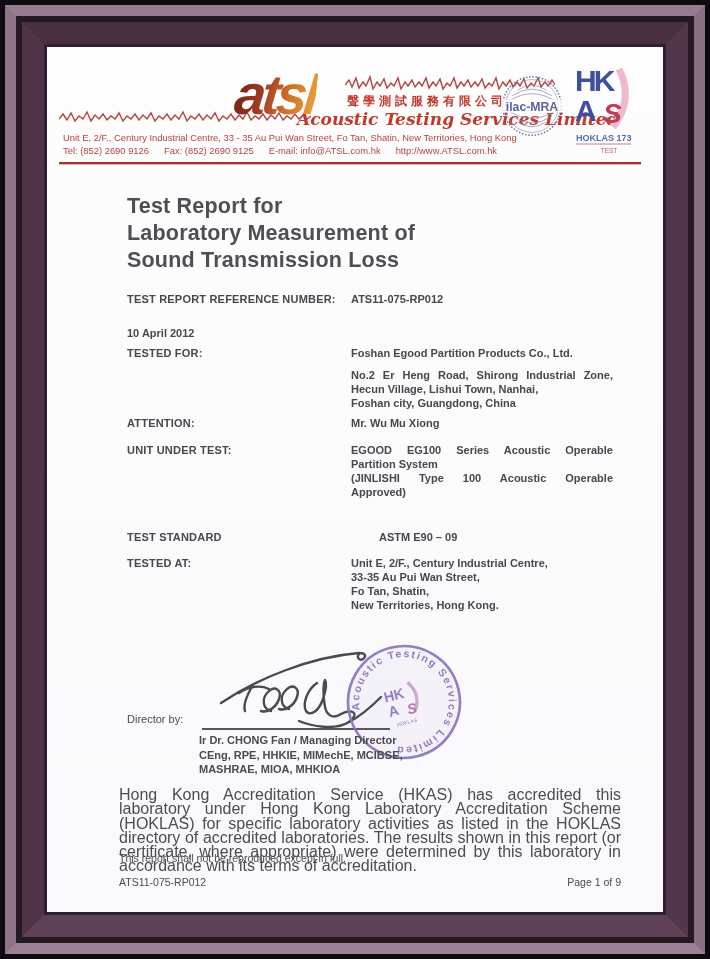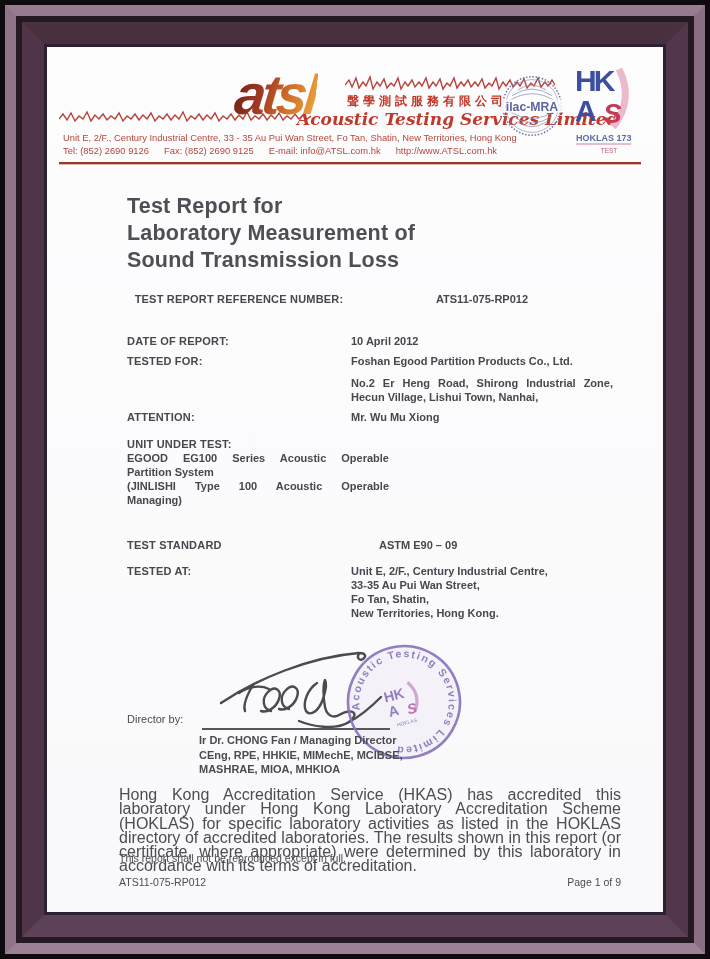--- a/index.html
+++ b/index.html
@@ -35,22 +35,22 @@
 
   
   .title{position:absolute;left:80px;top:146px;font-size:21.5px;font-weight:bold;line-height:27px;color:#4e4e55;letter-spacing:.2px;}
 
   
   .fields{position:absolute;left:80px;top:245px;width:488px;font-size:11px;font-weight:bold;line-height:14px;}
   .field-row{display:flex;}
   .f-label{width:224px;flex-shrink:0;letter-spacing:.2px;}
   .f-value{width:262px;}
   .f-value .just{text-align:justify;text-align-last:justify;}
-  .mb16{margin-bottom:28px;text-align:center;} .mb6{margin-bottom:6px;} .mb8{margin-bottom:8px;}
-  .mb13{margin-bottom:13px;} .mb31{margin-bottom:31px;flex-direction:column;} .mb12{margin-bottom:12px;gap:28px;}
+  .mb16{margin-bottom:20px;} .mb6{margin-bottom:6px;} .mb8{margin-bottom:8px;}
+  .mb13{margin-bottom:13px;} .mb31{margin-bottom:31px;} .mb12{margin-bottom:12px;gap:28px;}
 
   
   .approved-label{position:absolute;left:80px;top:666px;font-size:11px;color:#4a4a50;}
   .signature{position:absolute;left:166px;top:594px;width:182px;height:90px;}
   .sig-line{position:absolute;left:155px;top:681px;width:188px;border-bottom:2px solid #55555a;}
   .approver{position:absolute;left:152px;top:686px;font-size:11px;font-weight:600;line-height:14.5px;color:#4a4a50;}
   .stamp{position:absolute;left:296px;top:594px;width:122px;height:122px;opacity:.92;}
 
   
   .accreditation{position:absolute;left:72px;top:741px;width:502px;font-size:16px;line-height:14.3px;
@@ -124,49 +124,49 @@
   </div>
 
   <div class="fields">
 
     <div class="field-row mb16">
       <div class="f-label">TEST REPORT REFERENCE NUMBER:</div>
       <div class="f-value">ATS11-075-RP012</div>
     </div>
 
     <div class="field-row mb6">
-      <div class="f-label">DATE OF REPORT:</div>
       <div class="f-value">10 April 2012</div>
     </div>
 
     <div class="field-row mb8">
       <div class="f-label">TESTED FOR:</div>
       <div class="f-value">Foshan Egood Partition Products Co., Ltd.</div>
     </div>
 
     <div class="field-row mb6">
       <div class="f-label"></div>
       <div class="f-value">
         <div class="just">No.2 Er Heng Road, Shirong Industrial Zone,</div>
         <div>Hecun Village, Lishui Town, Nanhai,</div>
+        <div>Foshan city, Guangdong, China</div>
       </div>
     </div>
 
     <div class="field-row mb13">
       <div class="f-label">ATTENTION:</div>
       <div class="f-value">Mr. Wu Mu Xiong</div>
     </div>
 
     <div class="field-row mb31">
       <div class="f-label">UNIT UNDER TEST:</div>
       <div class="f-value">
         <div class="just">EGOOD EG100 Series Acoustic Operable</div>
         <div>Partition System</div>
         <div class="just">(JINLISHI Type 100 Acoustic Operable</div>
-        <div>Managing)</div>
+        <div>Approved)</div>
       </div>
     </div>
 
     <div class="field-row mb12">
       <div class="f-label">TEST STANDARD</div>
       <div class="f-value">ASTM E90 – 09</div>
     </div>
 
     <div class="field-row">
       <div class="f-label">TESTED AT:</div>

